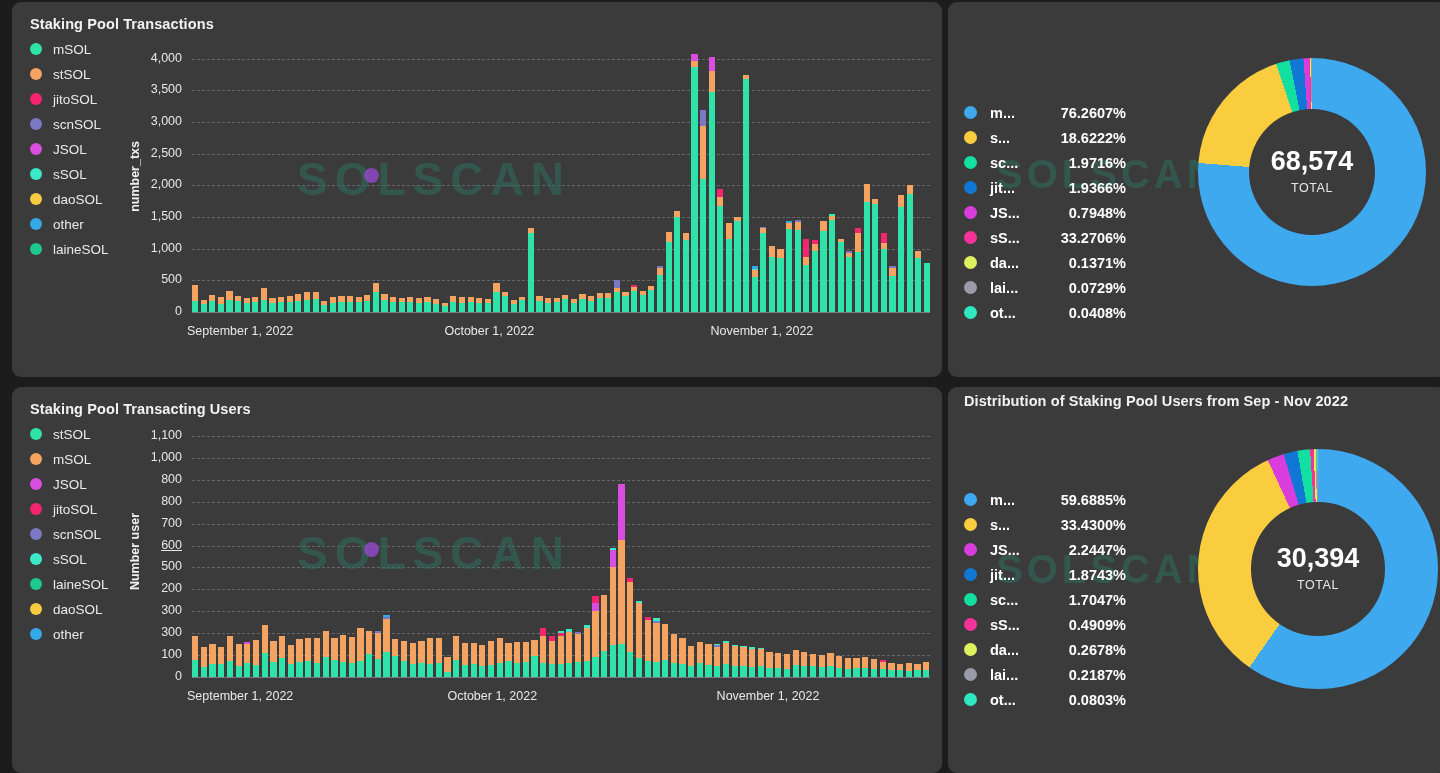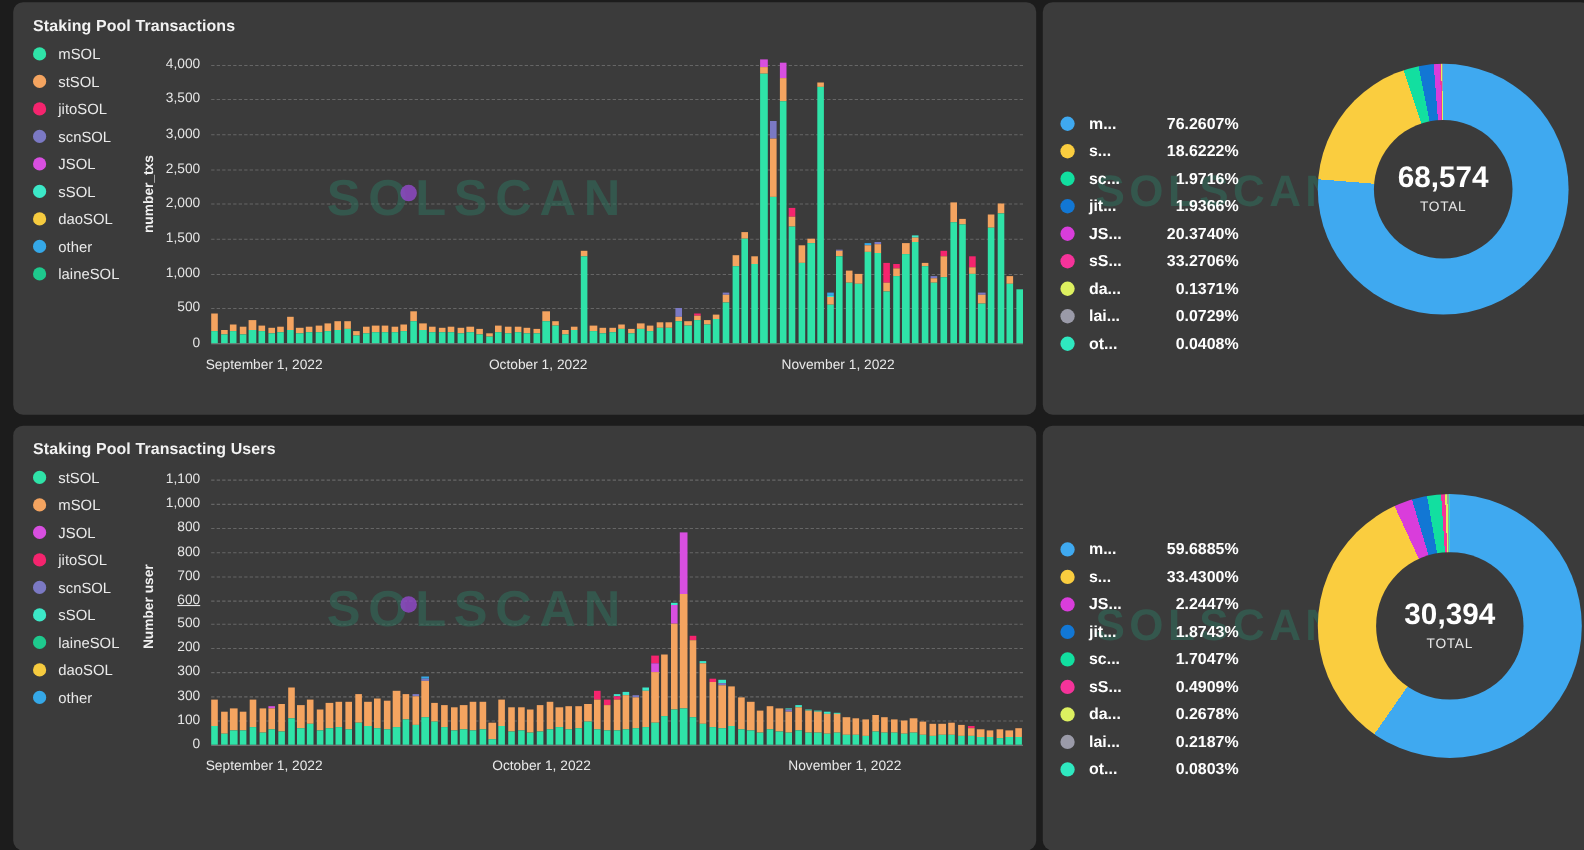--- a/index.html
+++ b/index.html
@@ -567,21 +567,21 @@
           <span class="dl-pct">1.9716%</span>
         </div>
         <div class="dl-row">
           <span class="dl-dot" style="background: rgb(18, 119, 212);"></span>
           <span class="dl-name">jit...</span>
           <span class="dl-pct">1.9366%</span>
         </div>
         <div class="dl-row">
           <span class="dl-dot" style="background: rgb(217, 61, 219);"></span>
           <span class="dl-name">JS...</span>
-          <span class="dl-pct">20.3740%</span>
+          <span class="dl-pct">0.7948%</span>
         </div>
         <div class="dl-row">
           <span class="dl-dot" style="background: rgb(245, 51, 154);"></span>
           <span class="dl-name">sS...</span>
           <span class="dl-pct">33.2706%</span>
         </div>
         <div class="dl-row">
           <span class="dl-dot" style="background: rgb(221, 240, 96);"></span>
           <span class="dl-name">da...</span>
           <span class="dl-pct">0.1371%</span>
@@ -1045,20 +1045,21 @@
             <span style="background: rgb(244, 164, 96); height: 8.32696px;"></span>
           </div>
         </div>
         <div class="xtick" style="left: 57px; top: 264px;">September 1, 2022</div>
         <div class="xtick" style="left: 317.471px; top: 264px;">October 1, 2022</div>
         <div class="xtick" style="left: 586.624px; top: 264px;">November 1, 2022</div>
       </div>
   </div>
 
   <div class="panel donut-panel">
+    <div class="panel-title">Distribution of Staking Pool Users from Sep - Nov 2022</div>
     <div class="watermark donut-wm" style="left:48px; top:160px;">SOLSCAN</div>
     <div class="donut-legend" id="legend-donut-users" style="left:16px; top:100px;">
         <div class="dl-row">
           <span class="dl-dot" style="background: rgb(63, 169, 240);"></span>
           <span class="dl-name">m...</span>
           <span class="dl-pct">59.6885%</span>
         </div>
         <div class="dl-row">
           <span class="dl-dot" style="background: rgb(250, 205, 63);"></span>
           <span class="dl-name">s...</span>

